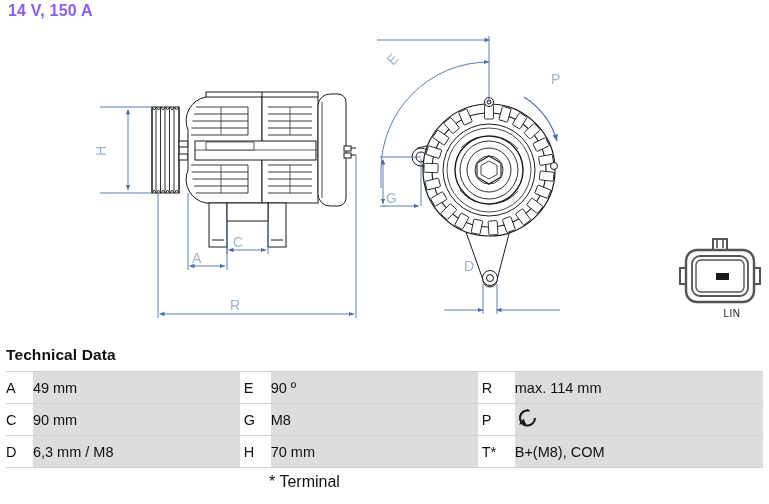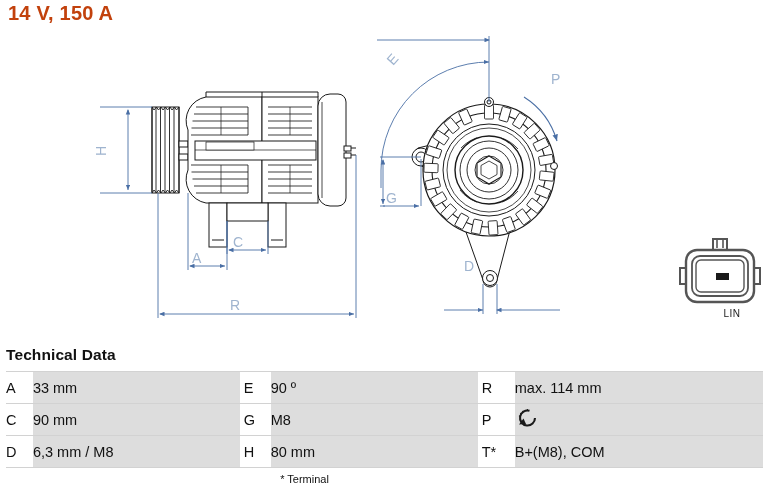--- a/index.html
+++ b/index.html
@@ -14,24 +14,24 @@
     font-family: "Liberation Sans", sans-serif;
     color: #000000;
     overflow: hidden;
   }
 
   
   #page-title {
     position: absolute;
     left: 8px;
     top: 2px;
-    font-size: 20px;
+    font-size: 16px;
     font-weight: 700;
     letter-spacing: 0.2px;
-    color: #c2410c;
+    color: #8b5cf6;
   }
 
   
   #drawing-area {
     position: absolute;
     left: 0;
     top: 22px;
     width: 769px;
     height: 320px;
   }
@@ -103,21 +103,21 @@
   td.val.c1 { width: 200px; }
   td.val.c2 { width: 200px; }
   td.val.c3 { width: 240px; }
   td.spacer { width: 4px; background: #ffffff; border: none; }
 
   #tech-footnote {
     margin-top: 5px;
     width: 757px;
     margin-left: 6px;
     text-align: center;
-    font-size: 11px;
+    font-size: 16px;
     color: #111111;
     padding-right: 160px;
     box-sizing: border-box;
   }
   .rot-cell-icon { display: inline-block; vertical-align: middle; }
 </style>
 </head>
 <body>
 
 <div id="page-title">14 V, 150 A</div>
@@ -402,21 +402,21 @@
 </div>
 
 <div id="tech-section">
 
   <div id="tech-heading">Technical Data</div>
 
   <table class="tech-table">
     <tbody>
       <tr>
         <td class="key">A</td>
-        <td class="val c1">33 mm</td>
+        <td class="val c1">49 mm</td>
         <td class="spacer"></td>
         <td class="key">E</td>
         <td class="val c2">90 º</td>
         <td class="spacer"></td>
         <td class="key wide">R</td>
         <td class="val c3">max. 114 mm</td>
       </tr>
 
       <tr>
         <td class="key">C</td>
@@ -436,21 +436,21 @@
             </svg>
           </span>
         </td>
       </tr>
 
       <tr>
         <td class="key">D</td>
         <td class="val c1">6,3 mm / M8</td>
         <td class="spacer"></td>
         <td class="key">H</td>
-        <td class="val c2">80 mm</td>
+        <td class="val c2">70 mm</td>
         <td class="spacer"></td>
         <td class="key wide">T*</td>
         <td class="val c3">B+(M8), COM</td>
       </tr>
     </tbody>
   </table>
 
   <div id="tech-footnote">* Terminal</div>
 </div>
 

